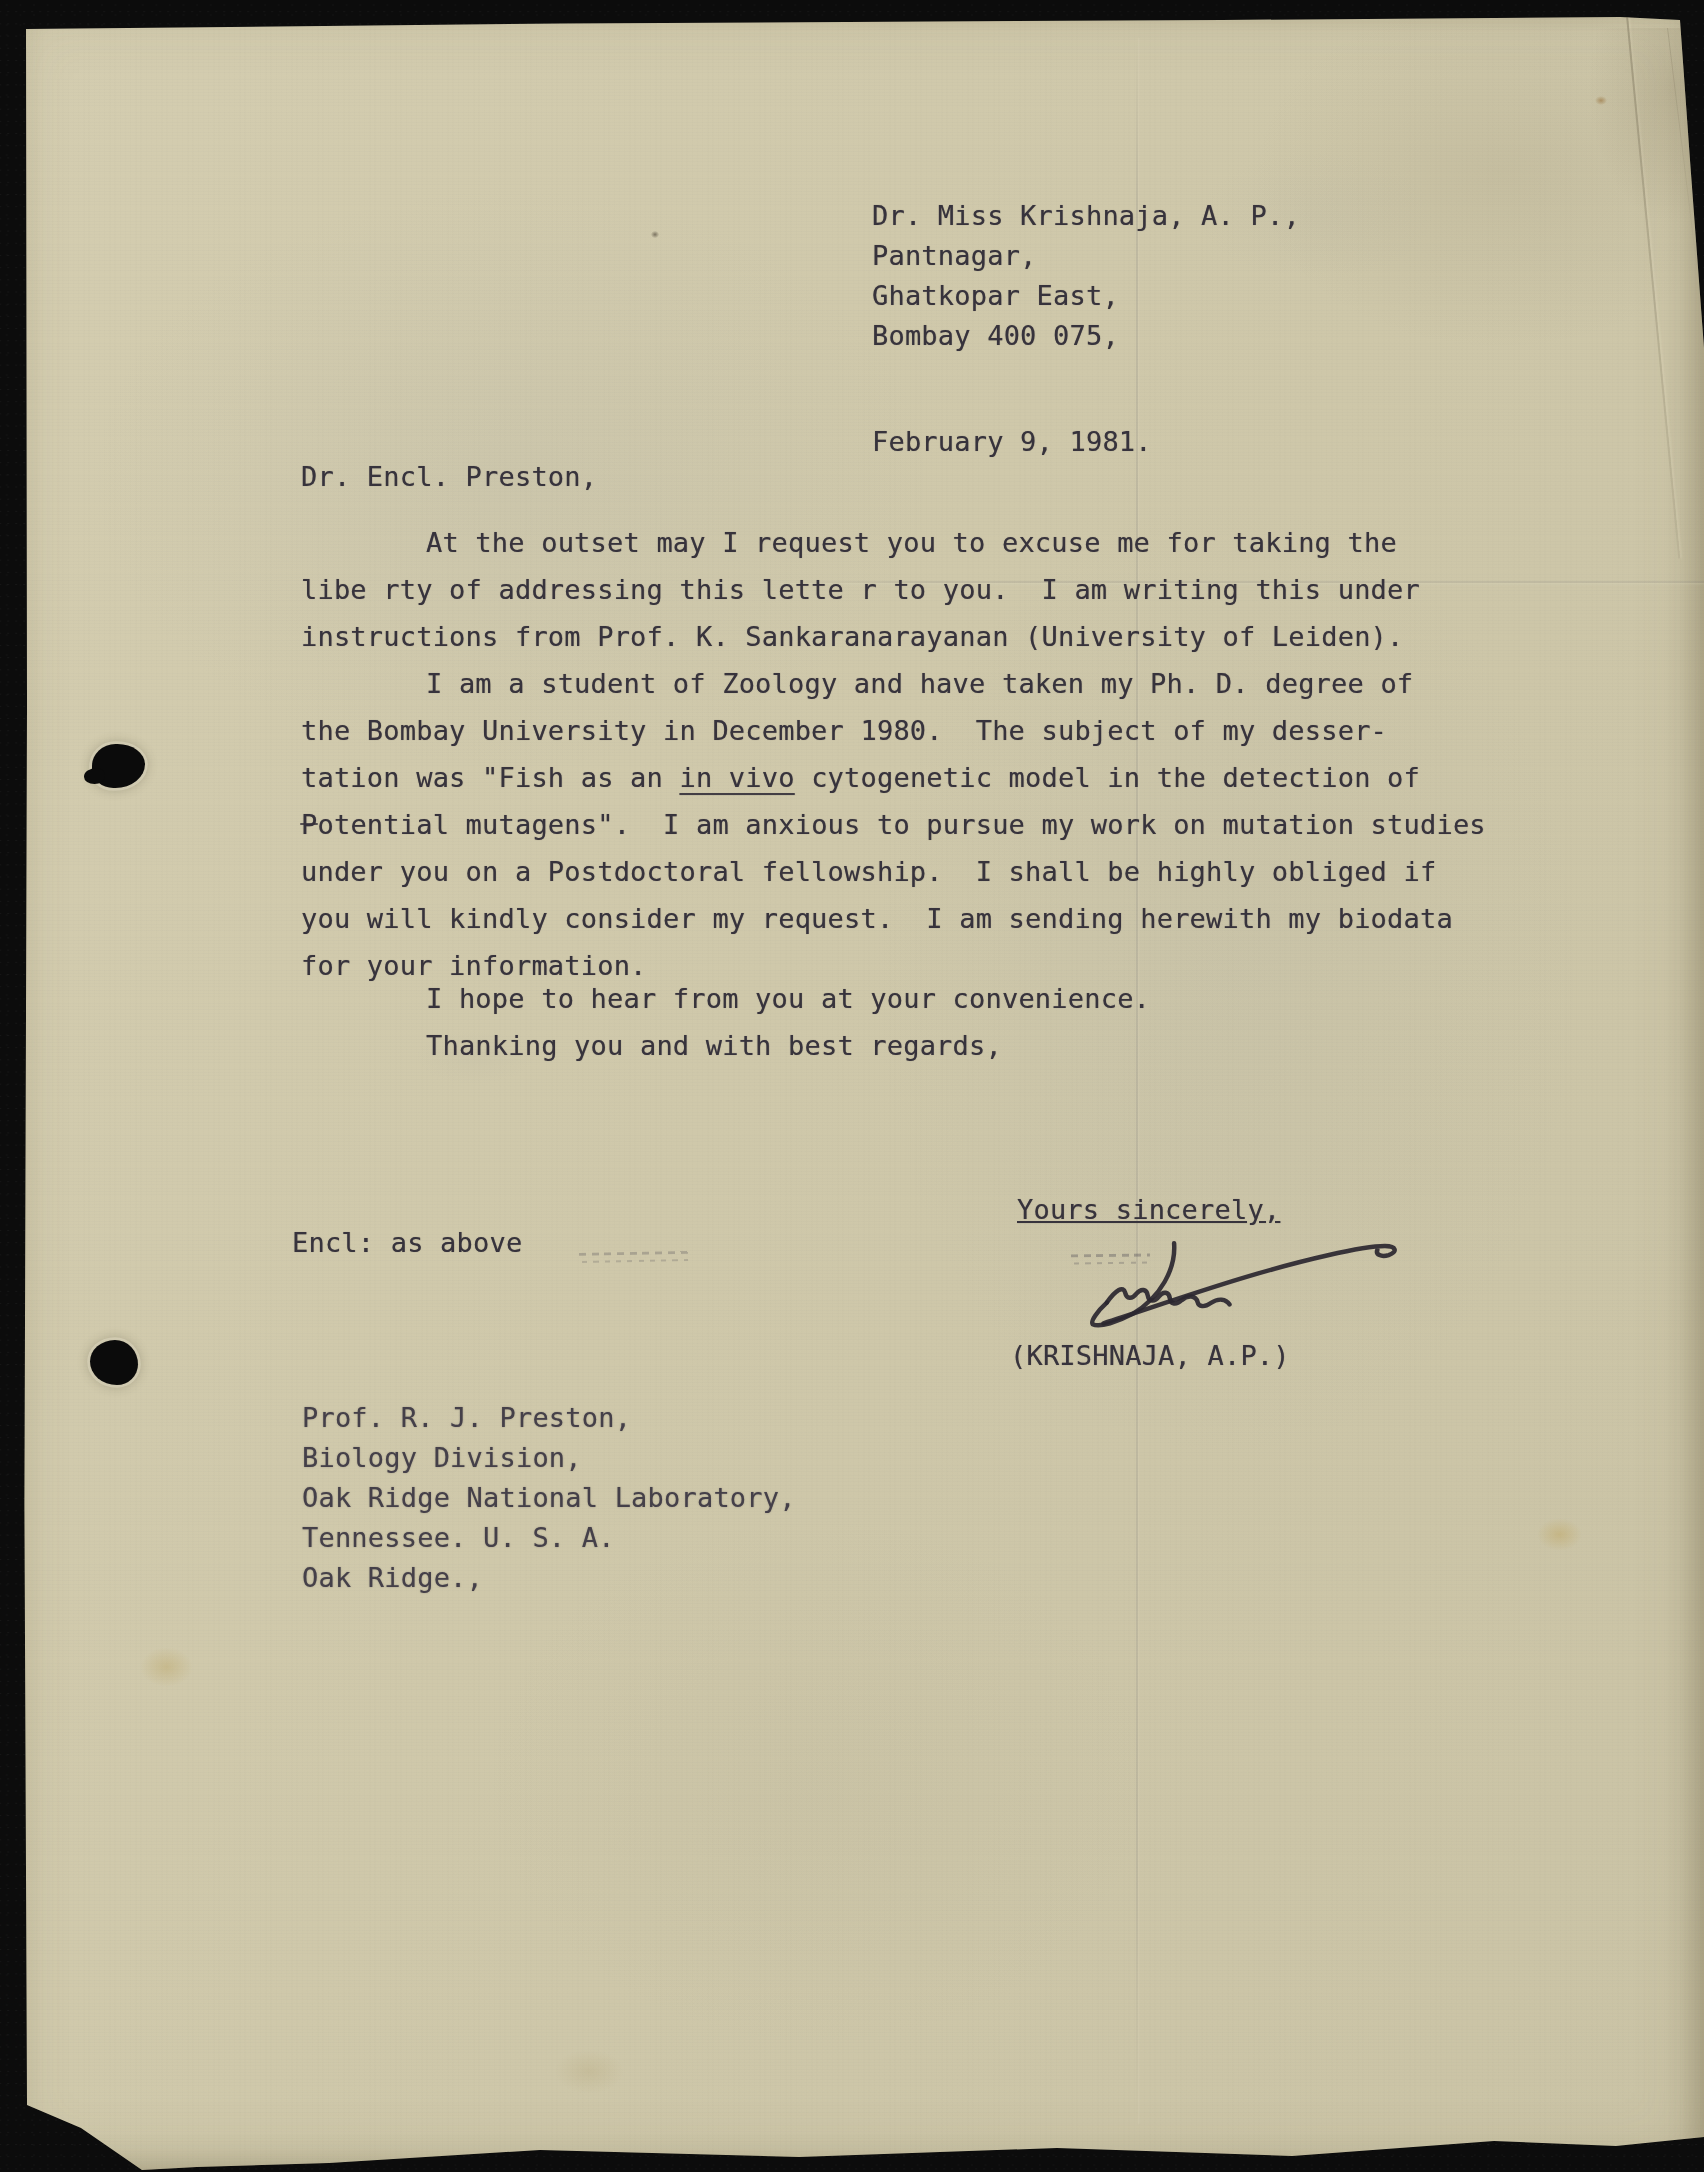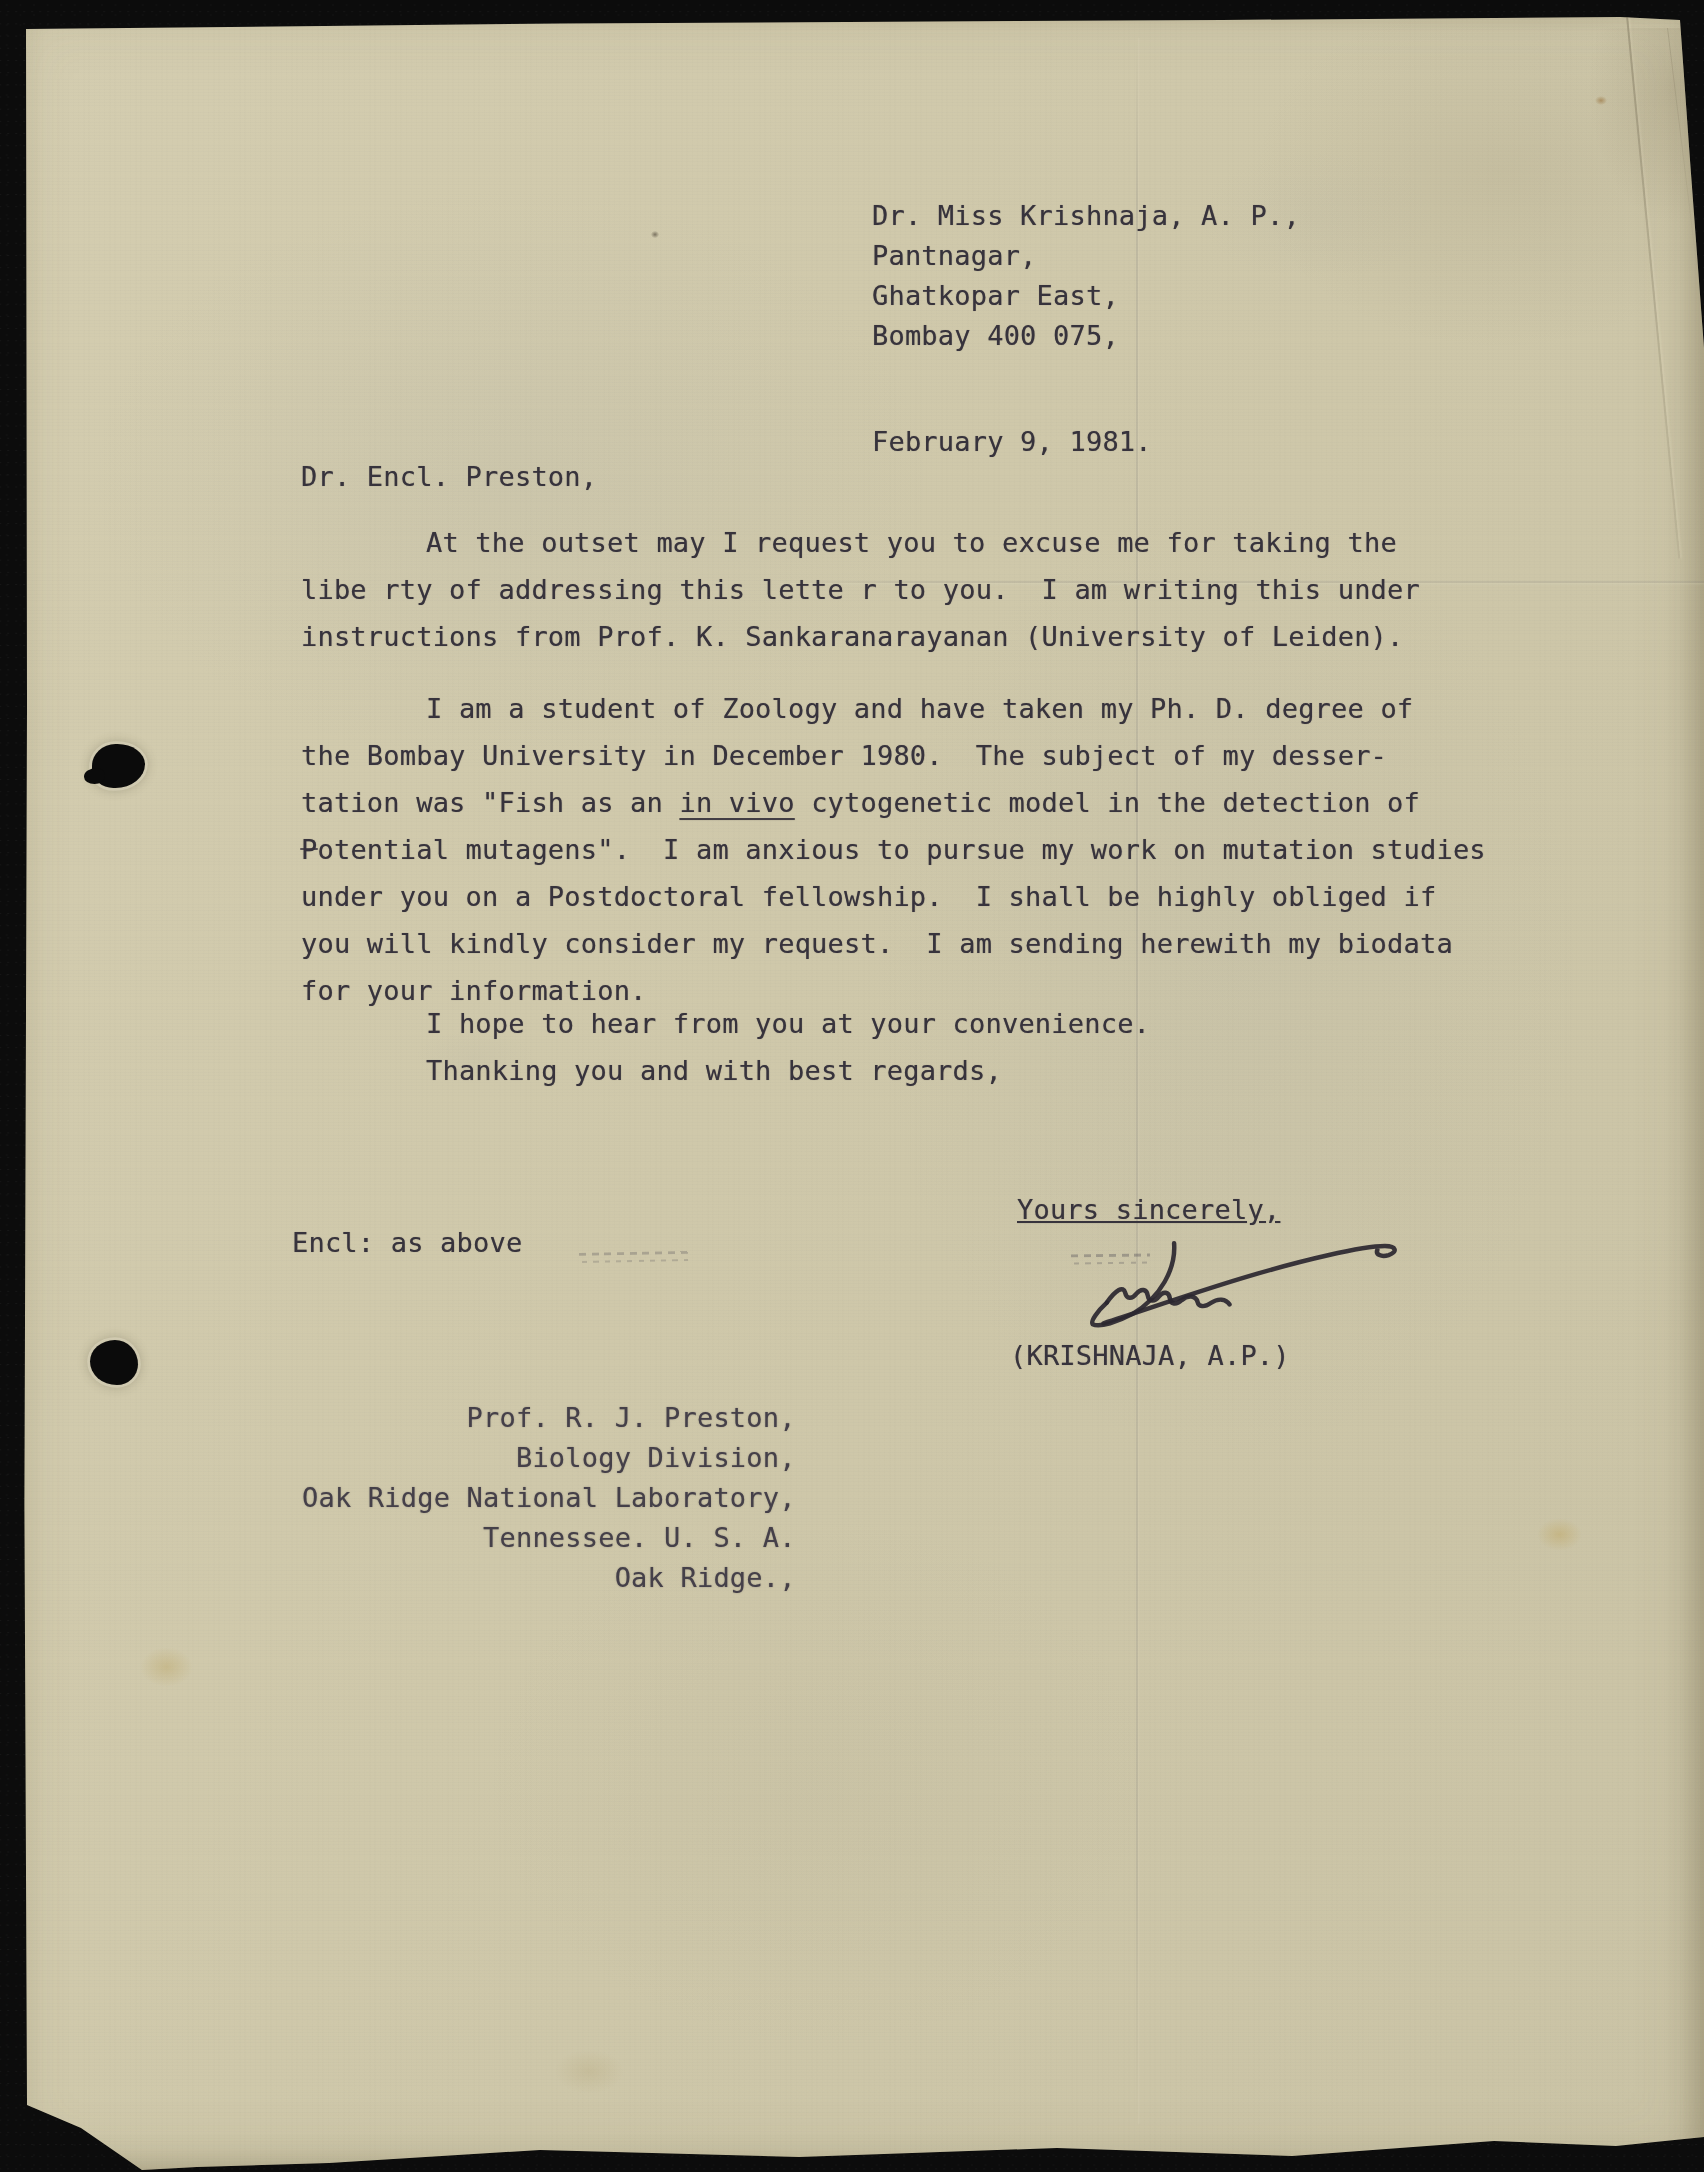--- a/index.html
+++ b/index.html
@@ -51,37 +51,37 @@
   }
   .soft{ color:#454049; text-shadow:0 0 1.4px rgba(62,57,66,.5); }
   .tline{ height:40px; line-height:40px; white-space:pre; }
   .sender{ left:872px; top:196px; }
   .date{ left:872px; top:425px; line-height:33px; }
   .salutation{ left:301px; top:460px; line-height:33px; }
   .body{ left:301px; top:519px; }
   .bline{ height:47px; line-height:47px; white-space:pre; }
   .bline.indent{ padding-left:125px; }
   .para{ margin:0; }
-  .para + .para{ margin-top:25px; }
+  .para + .para{ margin-top:0; }
   .para:nth-child(3){ margin-top:-14px; }
   .seg-underline{
     text-decoration:underline;
     text-decoration-thickness:2.1px;
     text-underline-offset:6.1px;
     text-decoration-color:rgba(55,50,60,.85);
   }
   .seg-overstrike{ position:relative; display:inline-block; }
   .seg-overstrike::after{
     content:""; position:absolute; left:-1.4px; right:-0.5px; top:46%; height:2.3px;
     background:rgba(55,50,60,.8); border-radius:0.9px;
   }
   .closing{ left:1017px; top:1193px; line-height:33px;text-decoration:underline; }
   .sig-name{ left:1010px; top:1339px; line-height:33px; }
   .encl{ left:292px; top:1226px; line-height:33px; }
-  .recipient{ left:302px; top:1398px;text-align:right; }
+  .recipient{ left:302px; top:1398px; }
   .sig{ position:absolute; left:1048px; top:1231px; width:367px; height:113px; overflow:visible; }
   .sig path{ fill:none; stroke:#2b2730; stroke-width:9.5; stroke-linecap:round; stroke-linejoin:round; opacity:.92; }
 
   .ghost{
     position:absolute; height:16px;
     background-image:
       repeating-linear-gradient(90deg, rgba(70,66,78,.34) 0 7px, transparent 7px 12.7px),
       repeating-linear-gradient(90deg, rgba(70,66,78,.26) 0 5.2px, transparent 5.2px 11.3px);
     background-size:100% 2.8px, 100% 2.3px;
     background-position:0 1.9px, 3.3px 10.3px;

